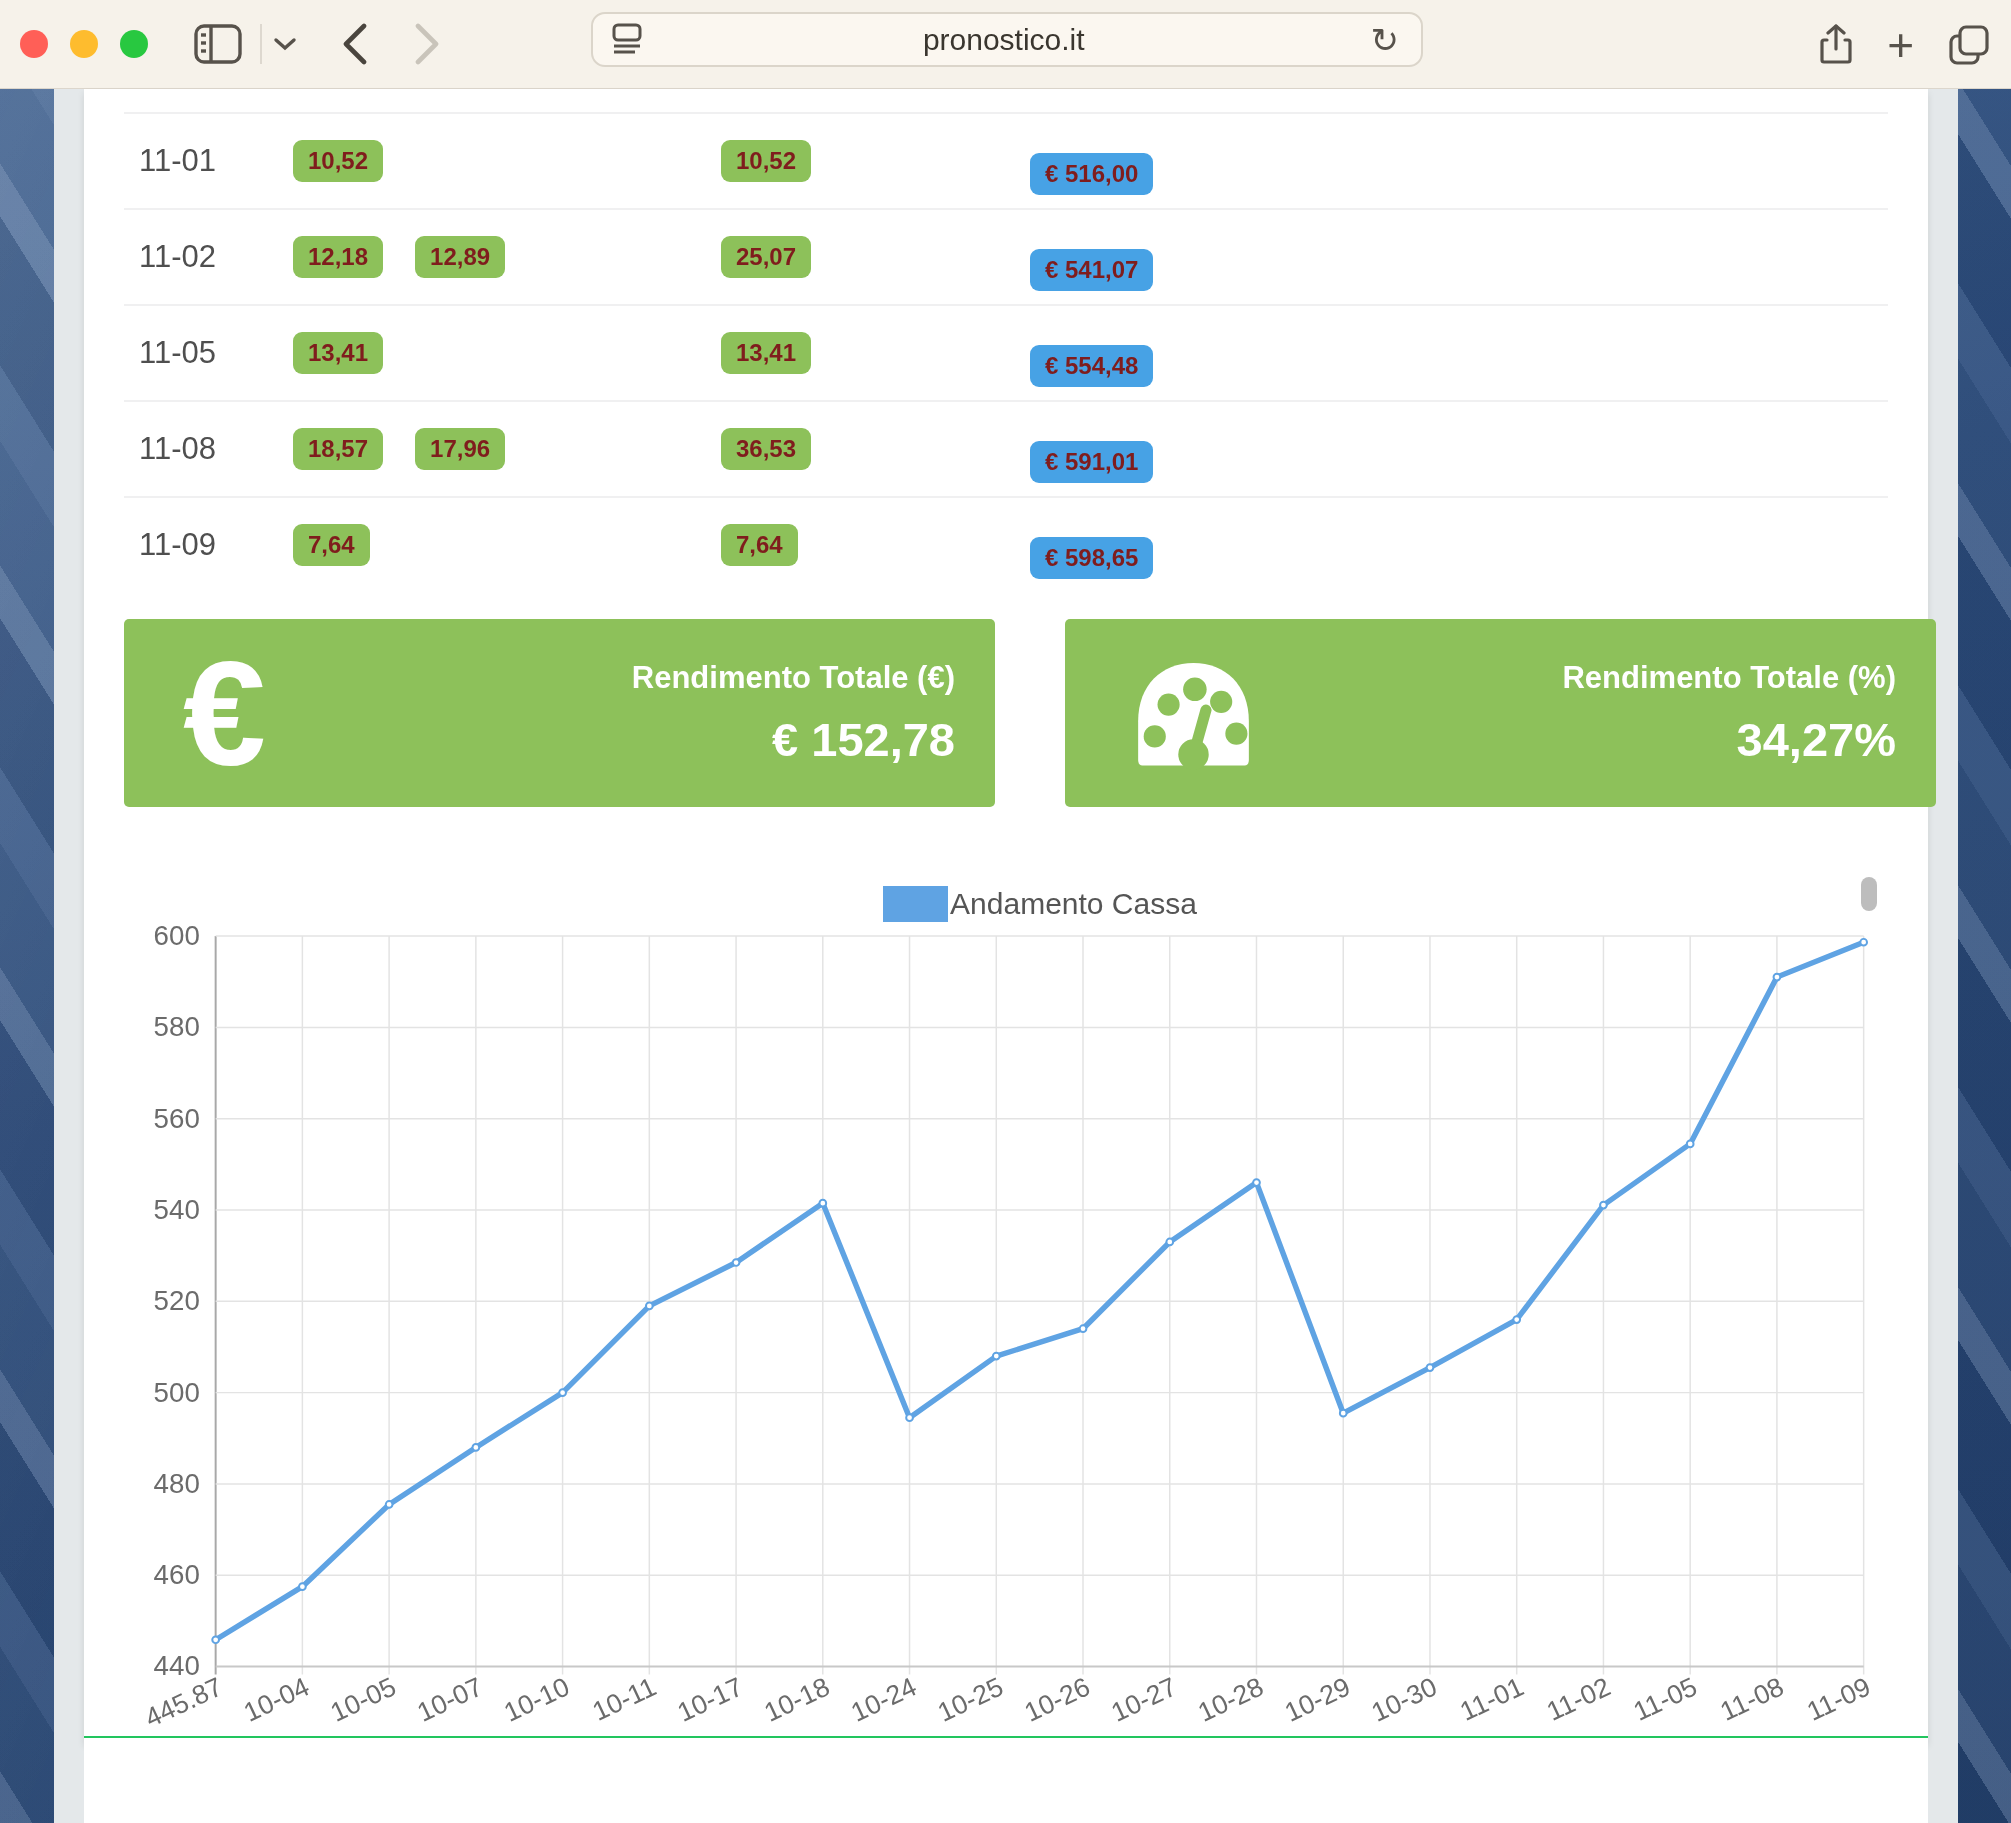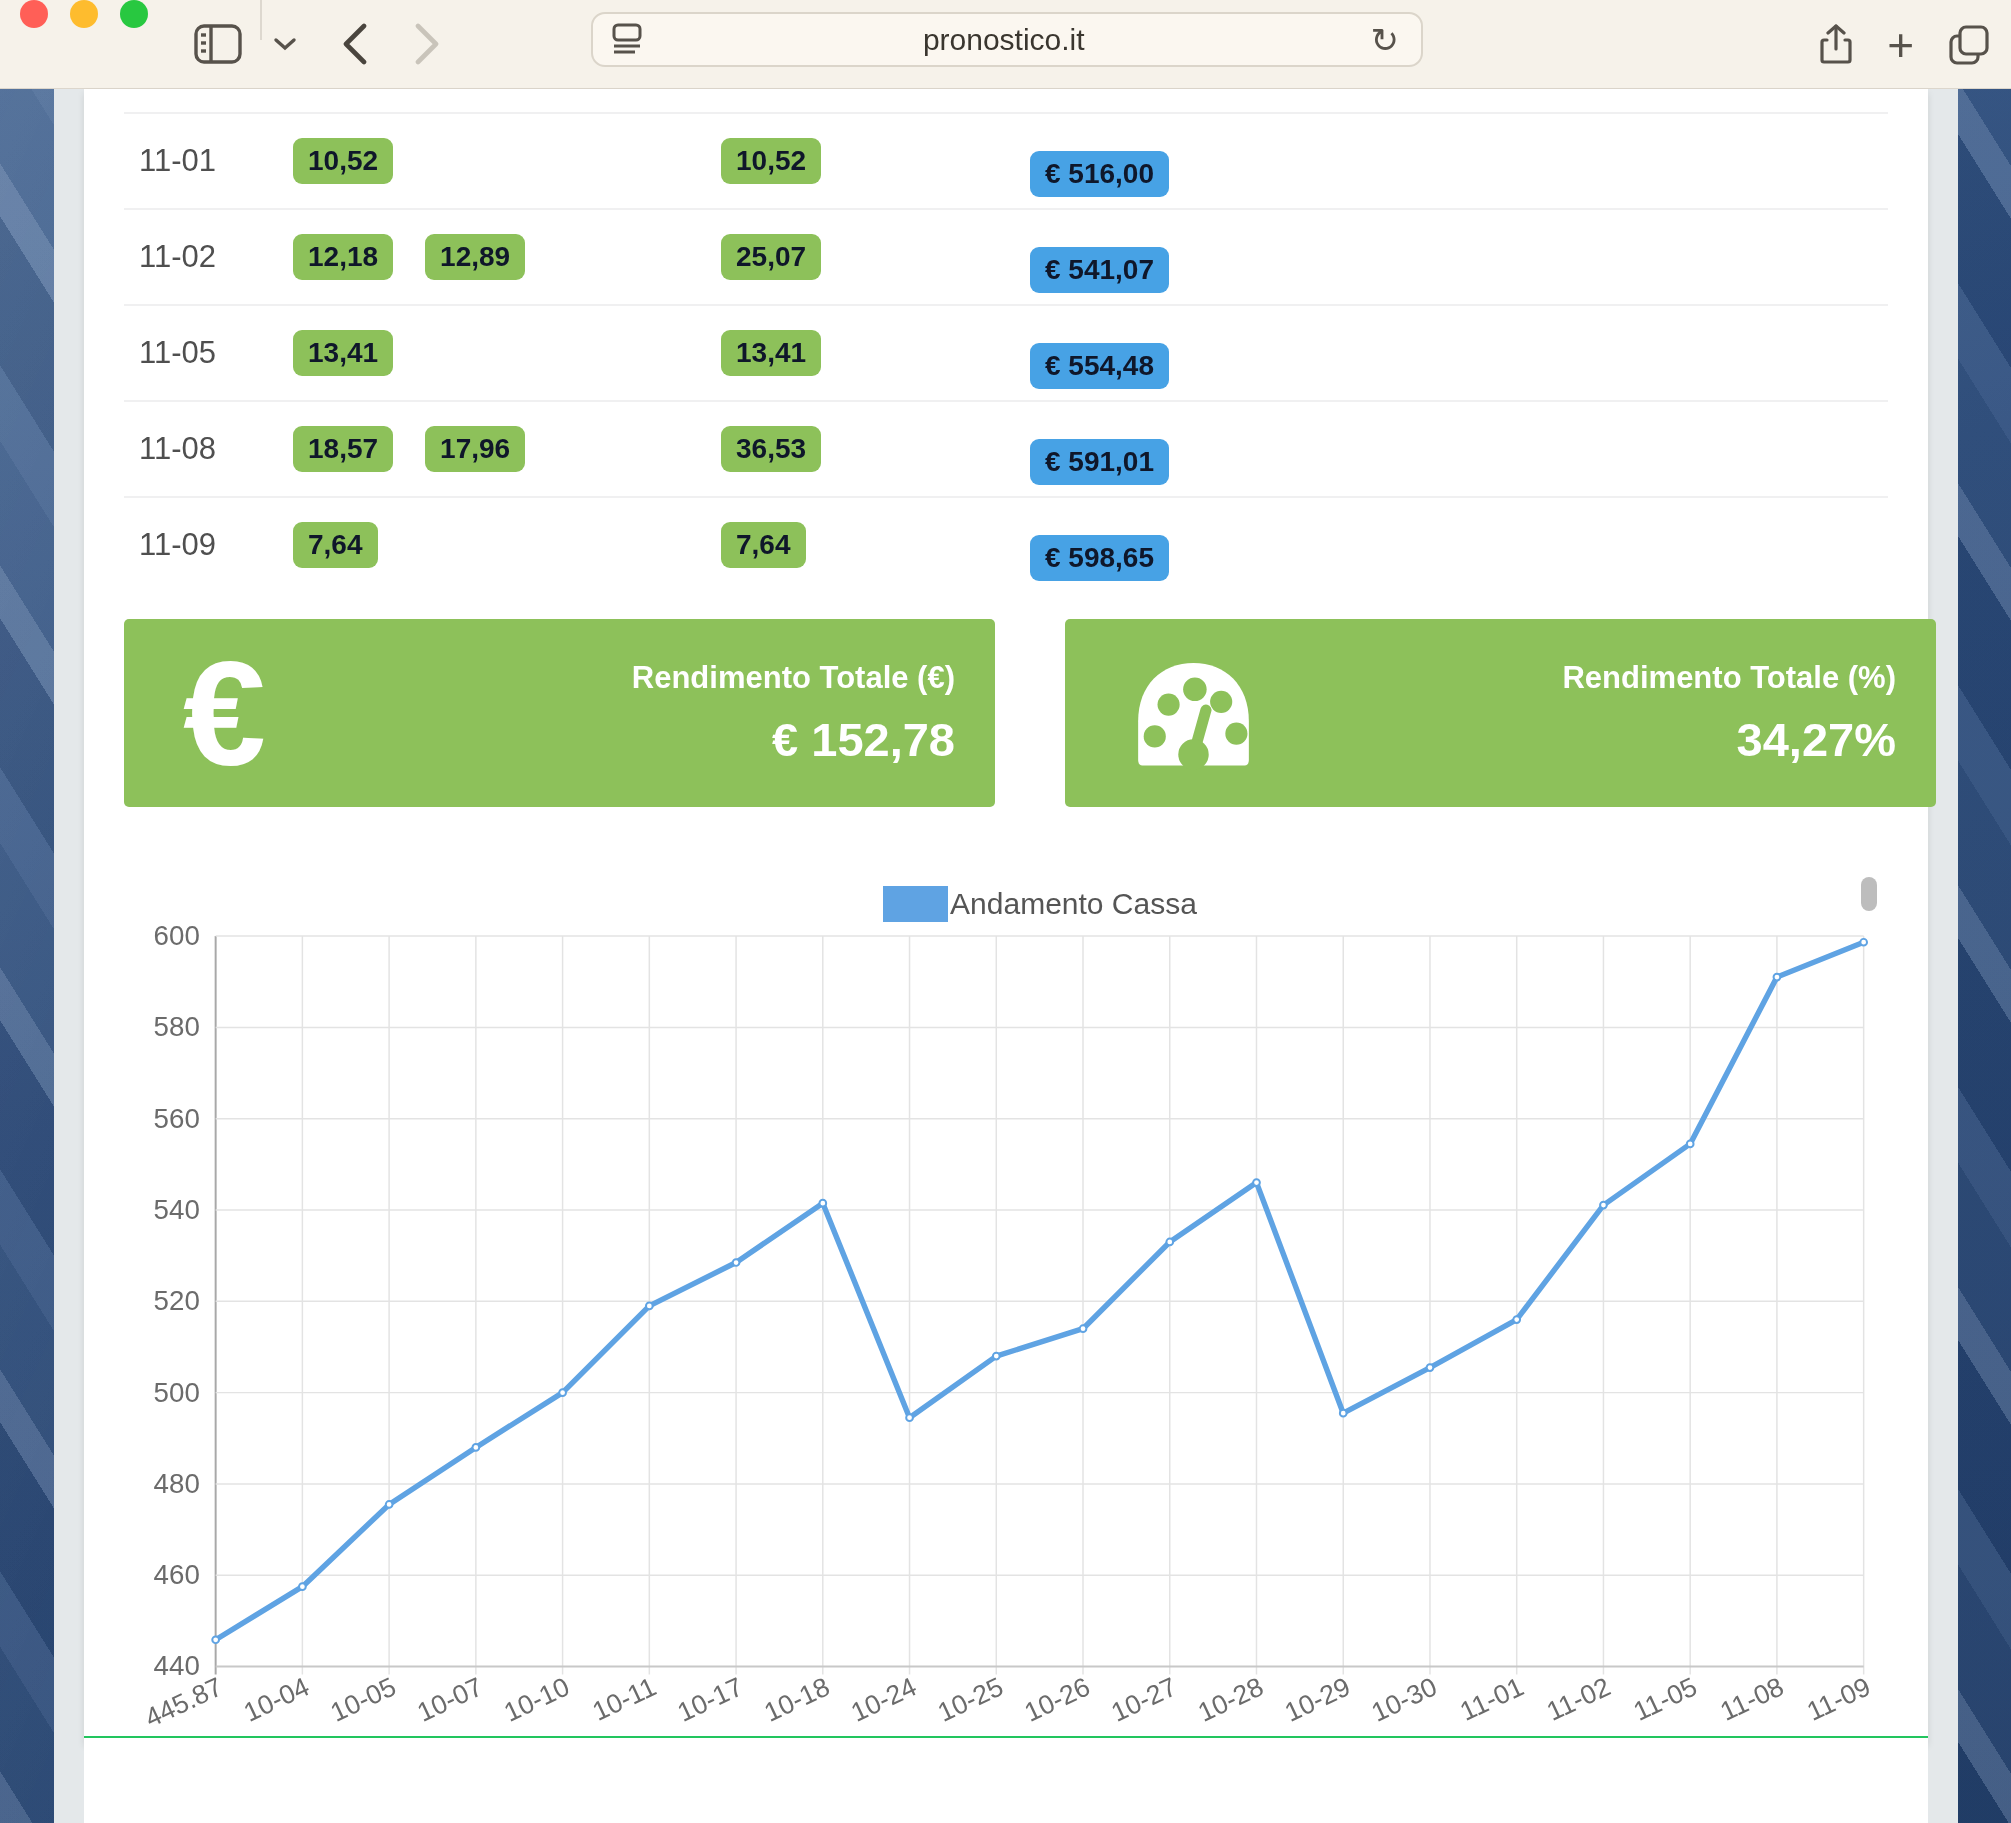--- a/index.html
+++ b/index.html
@@ -13,21 +13,21 @@
         rgba(190,208,235,0.22) 0 28px,
         rgba(190,208,235,0.03) 28px 94px,
         rgba(140,165,205,0.16) 94px 134px,
         rgba(15,35,75,0.10) 134px 213px),
       linear-gradient(160deg,#41628f 0%,#2b4a78 45%,#233f69 100%);
   }
   
   .toolbar{
     position:absolute;left:0;top:0;width:2012px;height:89px;
     background:#f6f2ea;border-bottom:1px solid #dcd6cc;box-sizing:border-box;
-    display:flex;
+    display:flex;align-items:center;
   }
   .lights{display:flex;gap:22px;margin-left:20px;}
   .light{width:28px;height:28px;border-radius:50%;display:inline-block;}
   .light.red{background:#ff5f57;}
   .light.yellow{background:#febc2e;}
   .light.green{background:#28c840;}
   .tbtn{background:none;border:none;padding:0;margin:0;cursor:pointer;
         display:flex;align-items:center;justify-content:center;color:#57524b;}
   .tbtn svg{display:block;}
   .tb-sep{width:2px;height:40px;background:#ddd8cf;margin:0 10px 0 18px;}
@@ -48,21 +48,21 @@
   }
   .lower-card{position:absolute;left:84px;right:84px;top:1738px;bottom:0;background:#ffffff;}
   
   .ptable{position:absolute;left:0;top:23px;width:100%;}
   .t-row{position:relative;height:94px;border-top:2px solid #f0f0f1;margin:0 40px;}
   .t-date{position:absolute;left:15px;top:0;height:94px;display:flex;align-items:center;
           font-size:31px;color:#4f4f4f;}
   .t-bets{position:absolute;left:169px;top:0;height:94px;display:flex;align-items:center;gap:32px;}
   .t-sum{position:absolute;left:597px;top:0;height:94px;display:flex;align-items:center;}
   .t-cash{position:absolute;left:906px;top:0;height:120px;display:flex;align-items:center;}
-  .badge{display:inline-block;border-radius:9px;color:#0f172a;font-weight:bold;font-size:28px;
+  .badge{display:inline-block;border-radius:9px;color:#7f1d1d;font-weight:bold;font-size:24px;
          padding:9px 15px;line-height:1;}
   .badge.green{background:var(--green,#8dc15a);}
   .badge.blue{background:var(--blue,#47a2e5);}
   
   .summary{position:absolute;left:0;top:530px;width:100%;height:188px;}
   .scard{position:absolute;top:0;height:188px;width:871px;background:var(--green,#8dc15a);
          border-radius:5px;display:flex;align-items:center;box-sizing:border-box;
          padding:0 40px 0 59px;color:#fff;}
   .scard .spacer{flex:1;}
   .scard .txt{text-align:right;}

